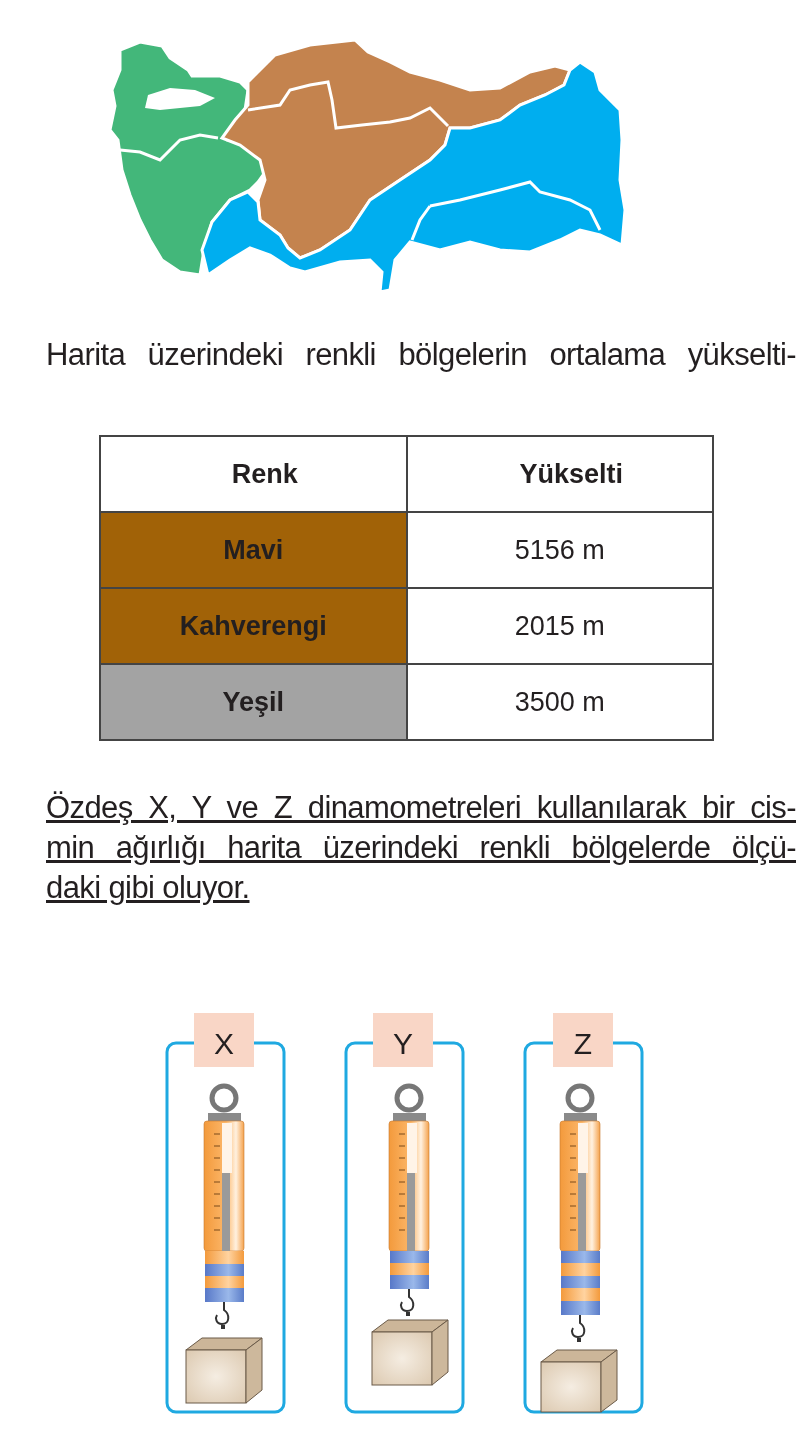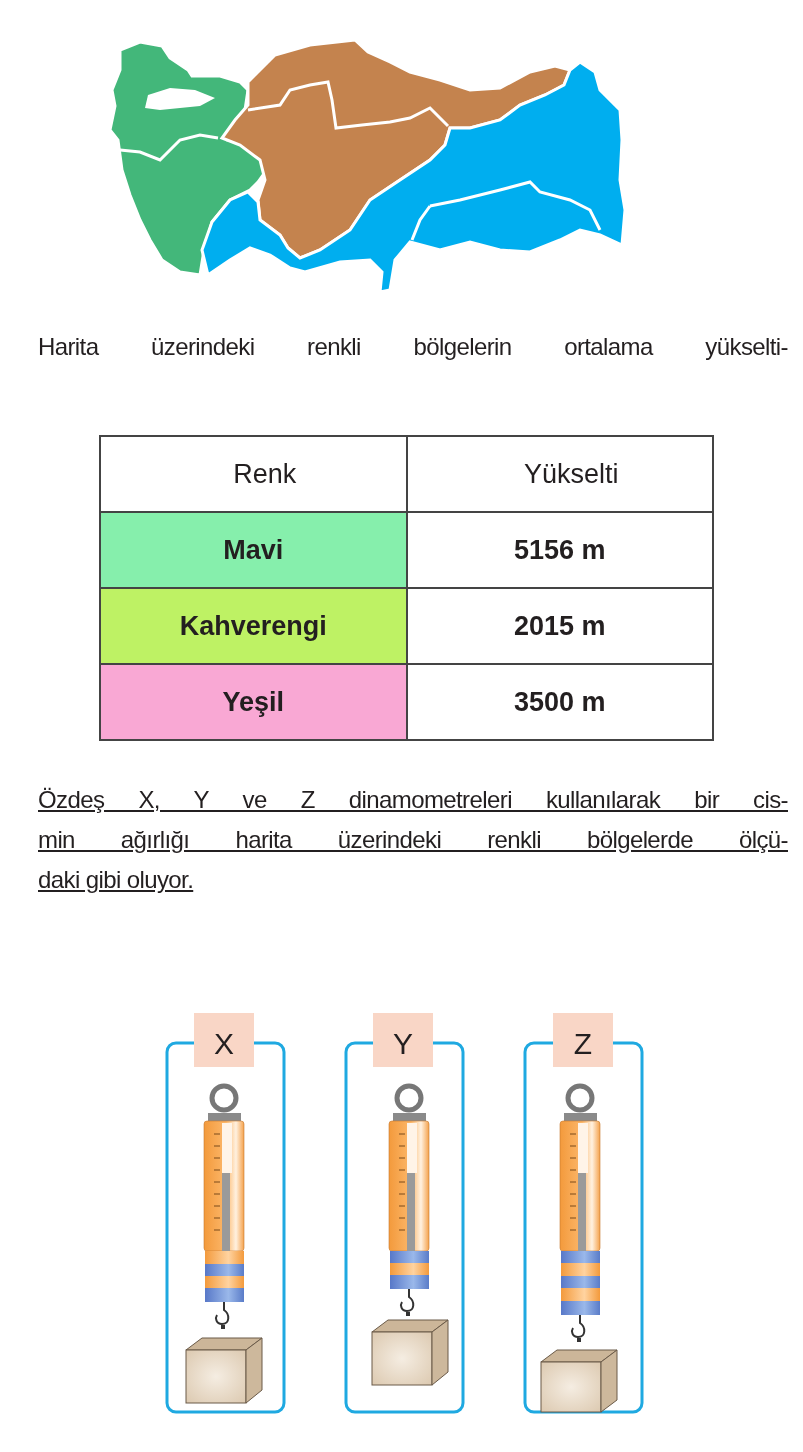--- a/index.html
+++ b/index.html
@@ -1,30 +1,30 @@
 <!DOCTYPE html>
 <html><head>
 <meta charset="utf-8">
 <style>
   html, body { margin:0; padding:0; background:#ffffff; }
   body { width:803px; height:1452px; position:relative; overflow:hidden;
          font-family:"Liberation Sans", sans-serif; color:#231f20; }
   .map { position:absolute; left:100px; top:10px; width:600px; height:290px; }
-  .para { position:absolute; left:34px; width:750px; font-size:24px; line-height:40px;
-          letter-spacing:-0.6px; color:#231f20; margin:4px; }
+  .para { position:absolute; left:34px; width:750px; font-size:31px; line-height:40px;
+          letter-spacing:-0.6px; color:#231f20; margin:12px; }
   .para span { display:block; white-space:nowrap; }
   .p1 { top:323px; }
   .p2 { top:776px;text-decoration:underline; }
   .just { text-align:justify; text-align-last:justify; }
   table.elev { position:absolute; left:99px; top:435px; width:615px; border-collapse:collapse; }
   table.elev td, table.elev th { border:2px solid #444; text-align:center; font-size:27px;
         height:74px; padding:0; }
-  table.elev th { font-weight:normal;padding-left:23px; }
+  table.elev th { font-weight:bold;padding-left:23px; }
   table.elev td.c { font-weight:bold; }
-  table.elev td.v { font-weight:bold; }
+  table.elev td.v { font-weight:normal; }
   .dyn-wrap { position:absolute; top:1010px; left:0; width:803px; height:430px; }
 </style>
 </head>
 <body>
 
 <svg class="map" viewBox="0 0 600 290">
 
   <path fill="#43b77a" stroke="#fff" stroke-width="3" d="M20,40 L40,32 L62,36 L70,48 L88,60 L92,66 L120,66 L140,72 L148,80 L145,100 L132,115 L128,130 L148,132 L168,158 L158,172 L150,180 L130,190 L112,212 L104,240 L100,265 L80,262 L62,250 L50,230 L40,210 L30,185 L22,160 L18,130 L10,120 L15,96 L12,80 L20,60 Z"></path>
 
   <path fill="#fff" d="M48,85 L70,78 L95,80 L115,88 L100,96 L80,98 L60,100 L45,98 Z"></path>
@@ -43,29 +43,29 @@
   <span class="just">Harita üzerindeki renkli bölgelerin ortalama yükselti-</span>
 </div>
 
 <table class="elev">
   <tbody>
       <tr>
     <th style="width:50%">Renk</th>
     <th>Yükselti</th>
   </tr>
   <tr>
-    <td class="c" style="background:#86efac">Mavi</td>
+    <td class="c" style="background:#a16207">Mavi</td>
     <td class="v">5156 m</td>
   </tr>
   <tr>
-    <td class="c" style="background:#bef264">Kahverengi</td>
+    <td class="c" style="background:#a16207">Kahverengi</td>
     <td class="v">2015 m</td>
   </tr>
   <tr>
-    <td class="c" style="background:#f9a8d4">Yeşil</td>
+    <td class="c" style="background:#a3a3a3">Yeşil</td>
     <td class="v">3500 m</td>
   </tr>
 </tbody>
   </table>
 
 <div class="para p2">
   <span class="just">Özdeş X, Y ve Z dinamometreleri kullanılarak bir cis-</span>
   <span class="just">min ağırlığı harita üzerindeki renkli bölgelerde ölçü-</span>
   <span>daki gibi oluyor.</span>
 </div>

